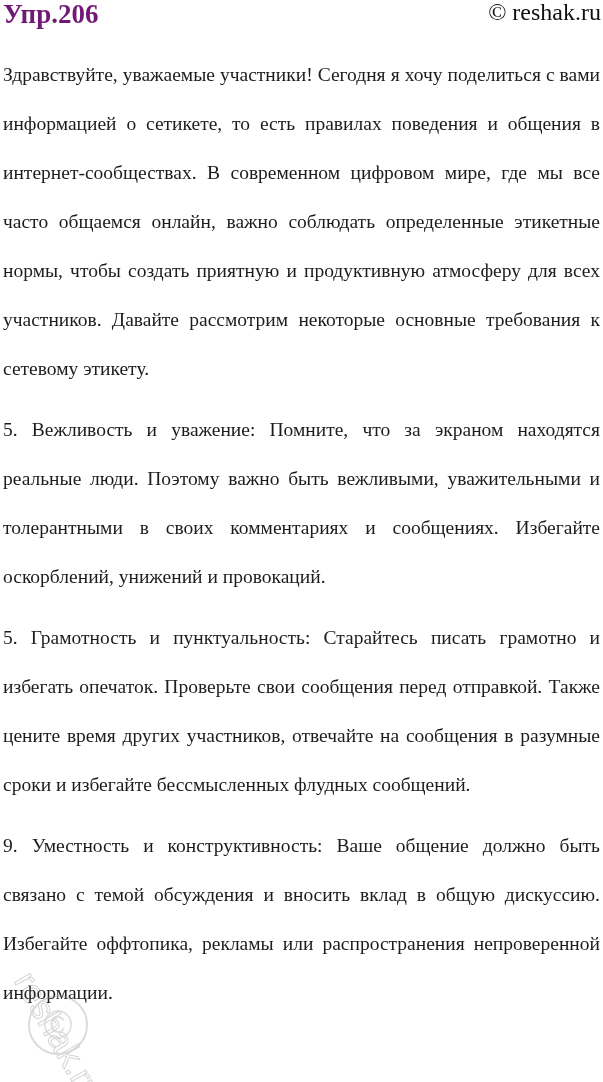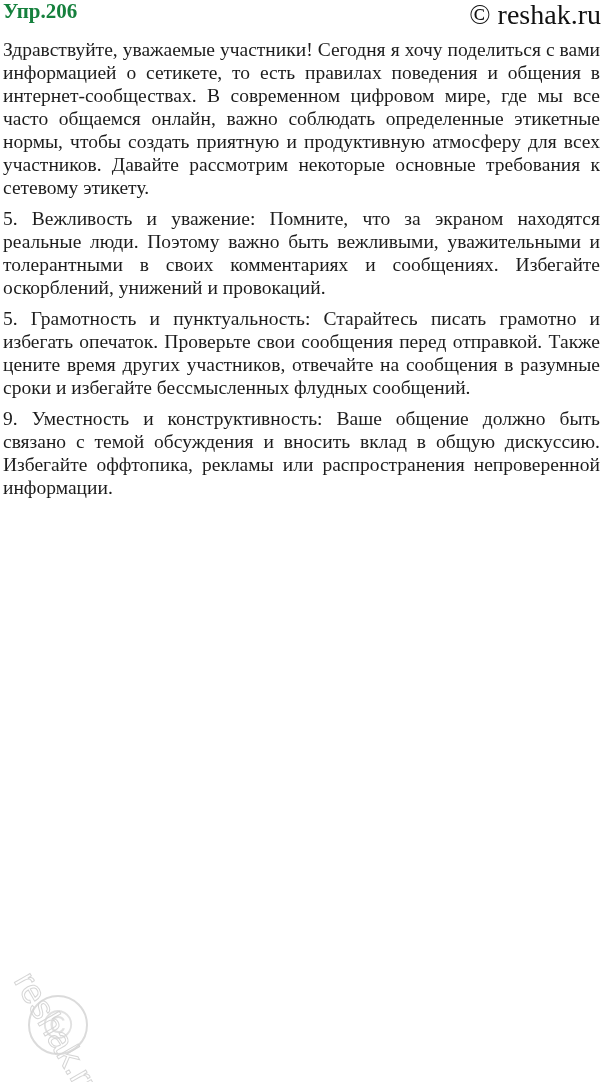--- a/index.html
+++ b/index.html
@@ -6,32 +6,32 @@
   body {
     width: 603px; height: 1082px; overflow: hidden; position: relative;
     font-family: "Liberation Serif", "DejaVu Serif", serif;
     color: #1a1a1a;
   }
   .header {
     position: absolute; top: 0; left: 0; right: 0; height: 30px;
   }
   .title {
     position: absolute; left: 3px; top: -1px;
-    font-weight: bold; font-size: 21px; color: #15803d;
+    font-weight: bold; font-size: 27px; color: #701a75;
   }
   .copyright {
     position: absolute; right: 2px; top: -1px;
-    font-size: 28px; color: #111;
+    font-size: 24px; color: #111;
   }
   .content {
     position: absolute; left: 3px; top: 38px; width: 597px;
   }
   .para {
-    font-size: 19.5px; line-height: 23px; text-align: justify;
-    margin: 0 0 8px 0; color: #1c1c1c;
+    font-size: 19.5px; line-height: 49px; text-align: justify;
+    margin: 12px 0 8px 0; color: #1c1c1c;
   }
   .watermark {
     position: absolute; left: 20px; top: 935px; width: 130px; height: 140px;
     pointer-events: none; opacity: 0.35;
   }
   .wm-circle {
     position: absolute; left: 8px; top: 60px; width: 56px; height: 56px;
     border: 2px solid #999; border-radius: 50%;
     font-size: 40px; line-height: 56px; text-align: center; color: #aaa;
     font-family: "Liberation Sans", sans-serif;

